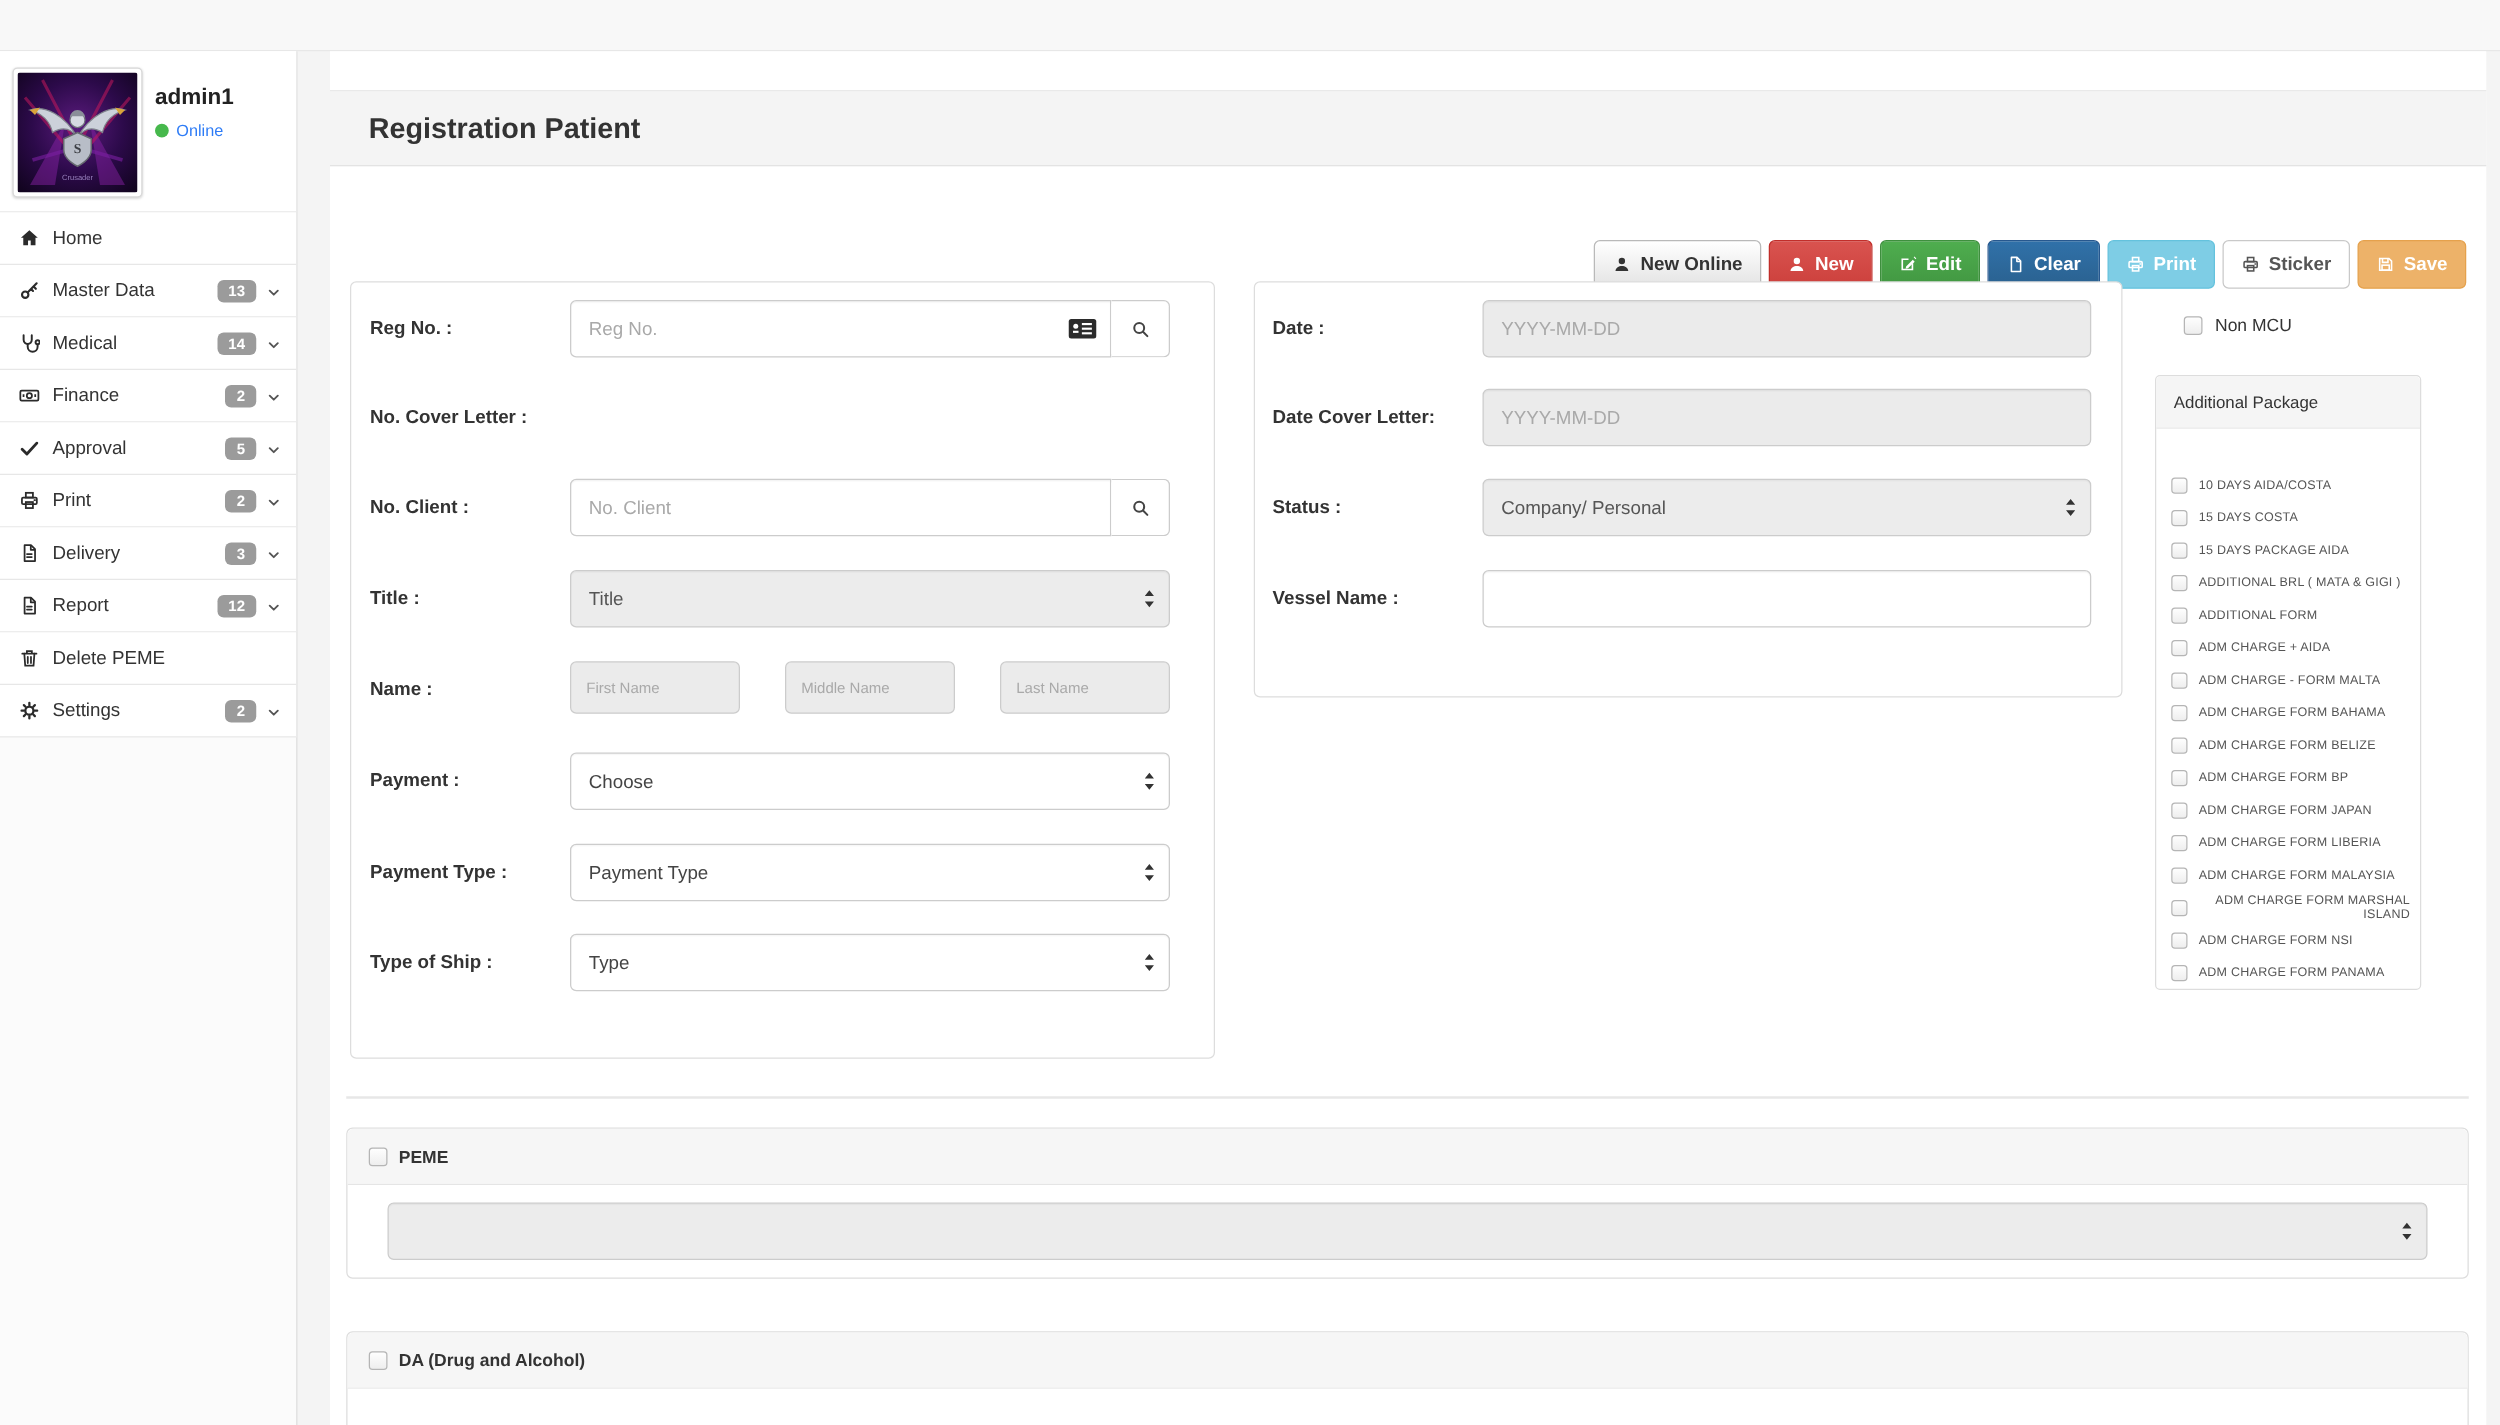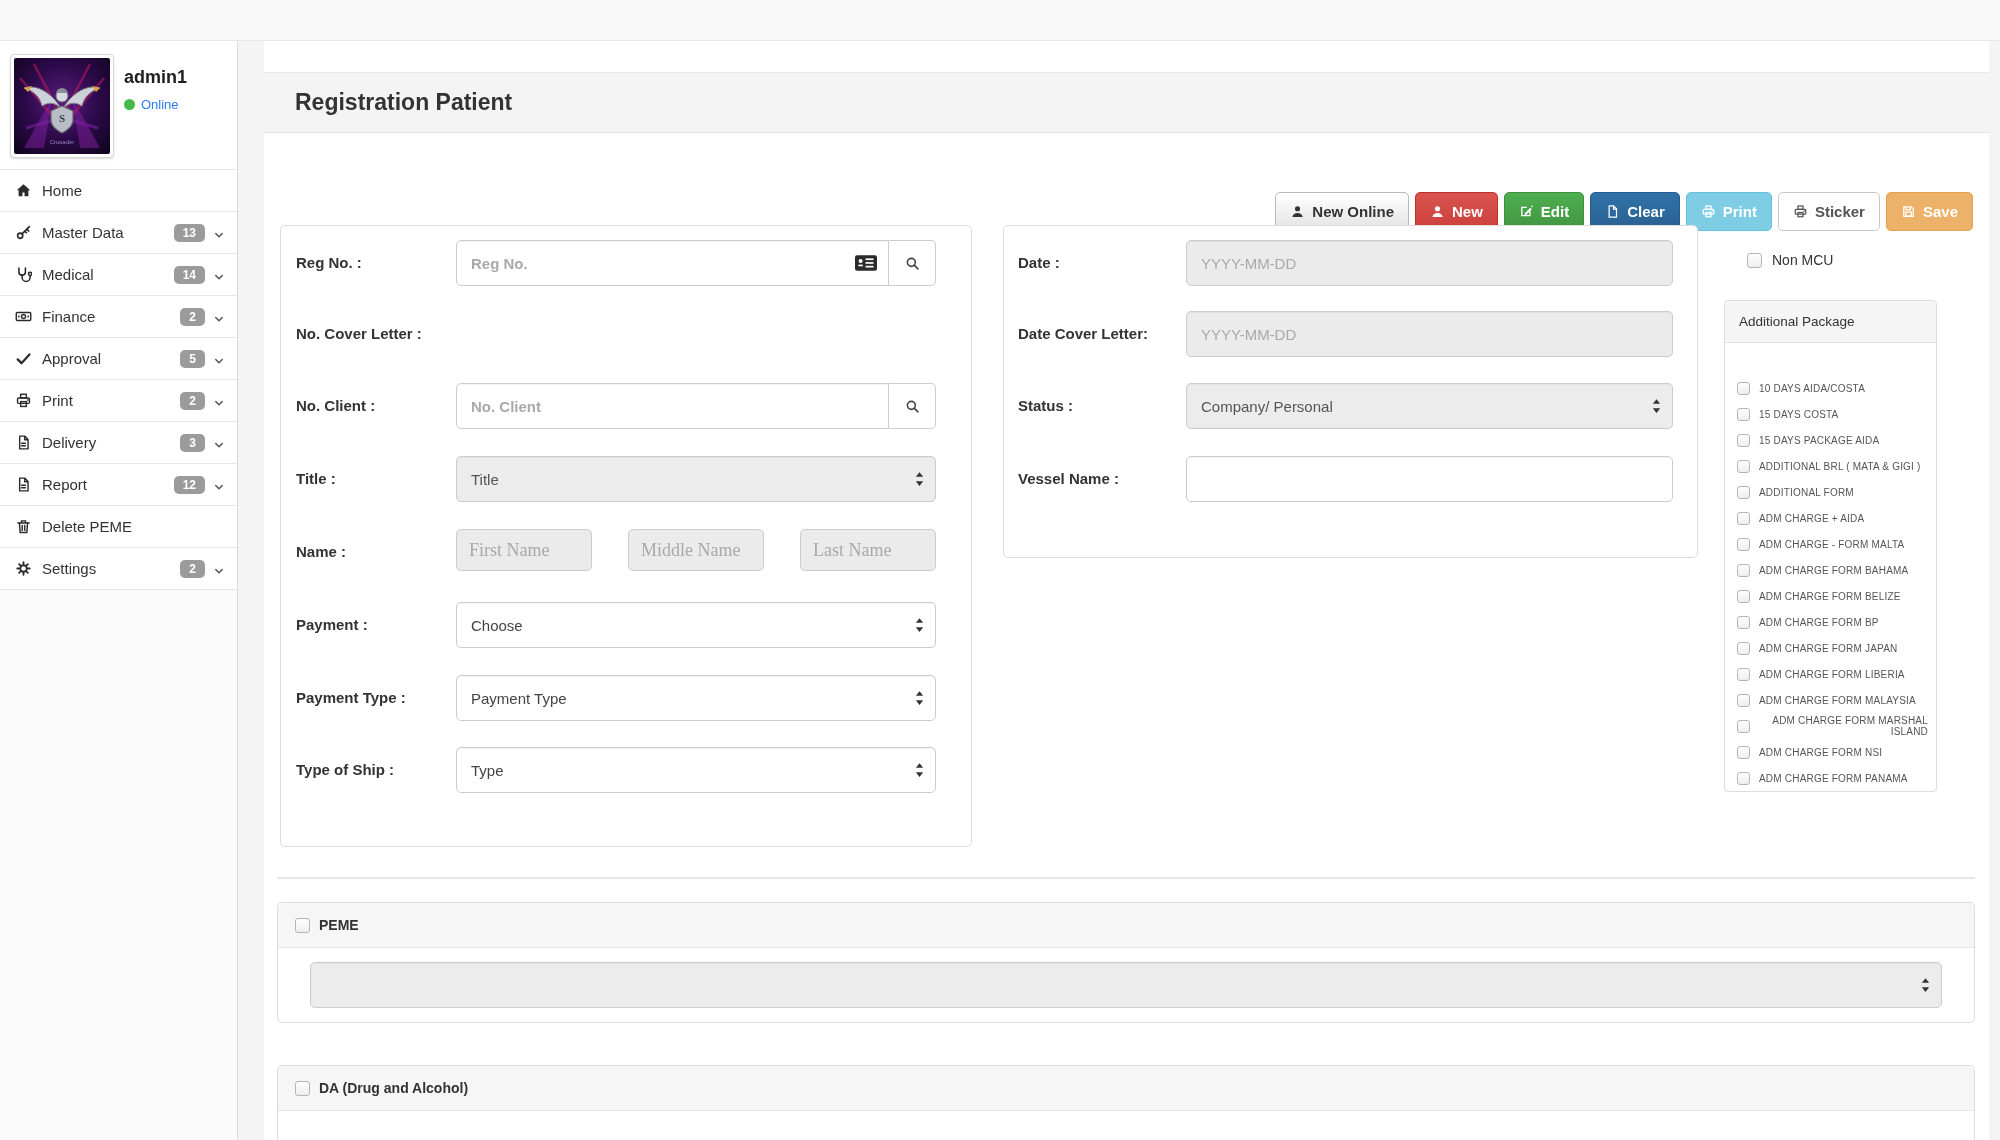--- a/index.html
+++ b/index.html
@@ -53,29 +53,29 @@
   .flabel { font-size:15px; font-weight:bold; color:#333; padding-top:14px; }
   .p-left  .flabel { width:175px; padding-left:15px; }
   .p-left  .fctrl  { width:480px; }
   .p-right .flabel { width:182px; padding-left:14px; }
   .p-right .fctrl  { width:487px; }
 
   .inp { width:100%; height:46px; border:1px solid #ccc; border-radius:5px; padding:0 14px; font-size:15px; color:#333; background:#fff; font-family:"Liberation Sans", sans-serif; box-shadow:inset 0 1px 1px rgba(0,0,0,.05); outline:none; }
   .inp::placeholder { color:#a9a9a9; opacity:1; }
   .inp.dis { background:#ebebeb; }
   .igroup { display:flex; width:100%; position:relative; }
-  .igroup .inp { flex:1; border-top-right-radius:0; border-bottom-right-radius:0;font-weight:bold; }
+  .igroup .inp { flex:1; border-top-right-radius:0; border-bottom-right-radius:0; }
   .addon-btn { width:47px; height:46px; background:#fff; border:1px solid #ccc; border-left:none; border-radius:0 5px 5px 0; display:flex; align-items:center; justify-content:center; cursor:pointer; color:#444; }
   .addon-btn svg { width:17px; height:17px; }
   .inicon { position:absolute; top:14px; width:24px; height:18px; }
   .sel { position:relative; width:100%; height:46px; border:1px solid #ccc; border-radius:5px; background:#fff; display:flex; align-items:center; padding:0 30px 0 14px; font-size:15px; color:#444; cursor:pointer; box-shadow:inset 0 1px 1px rgba(0,0,0,.04); }
   .sel.dis { background:#ececec; color:#555; }
   .caret { position:absolute; right:10px; top:50%; transform:translateY(-50%); width:11px; height:17px; color:#333; }
   .caret svg { width:11px; height:17px; }
-  .nameinp { position:absolute; top:0; width:136px; height:42px; border:1px solid #ccc; border-radius:5px; background:#ebebeb; padding:16px 12px; font-size:18px; color:#333; font-family:Liberation Serif, serif; outline:none; }
+  .nameinp { position:absolute; top:0; width:136px; height:42px; border:1px solid #ccc; border-radius:5px; background:#ebebeb; padding:16px 12px; font-size:12px; color:#333; font-family:Liberation Sans, sans-serif; outline:none; }
   .nameinp::placeholder { color:#a9a9a9; opacity:1; }
 
   
   .cb { width:15px; height:15px; border:1px solid #b5b5b5; border-radius:3px; background:linear-gradient(#fefefe,#eee); display:inline-block; flex:0 0 auto; cursor:pointer; }
   .cb.small { width:13px; height:13px; }
 
   .nonmcu { position:absolute; left:1483px; top:211px; display:flex; align-items:center; gap:10px; font-size:14px; color:#333; }
 
   .pkg { position:absolute; left:1460px; top:259px; width:213px; height:492px; border:1px solid #ddd; border-radius:4px; background:#fff; }
   .pkg-head { height:42px; background:#f5f5f5; border-bottom:1px solid #e3e3e3; border-radius:4px 4px 0 0; display:flex; align-items:center; padding-left:14px; font-size:13.5px; color:#333; }

